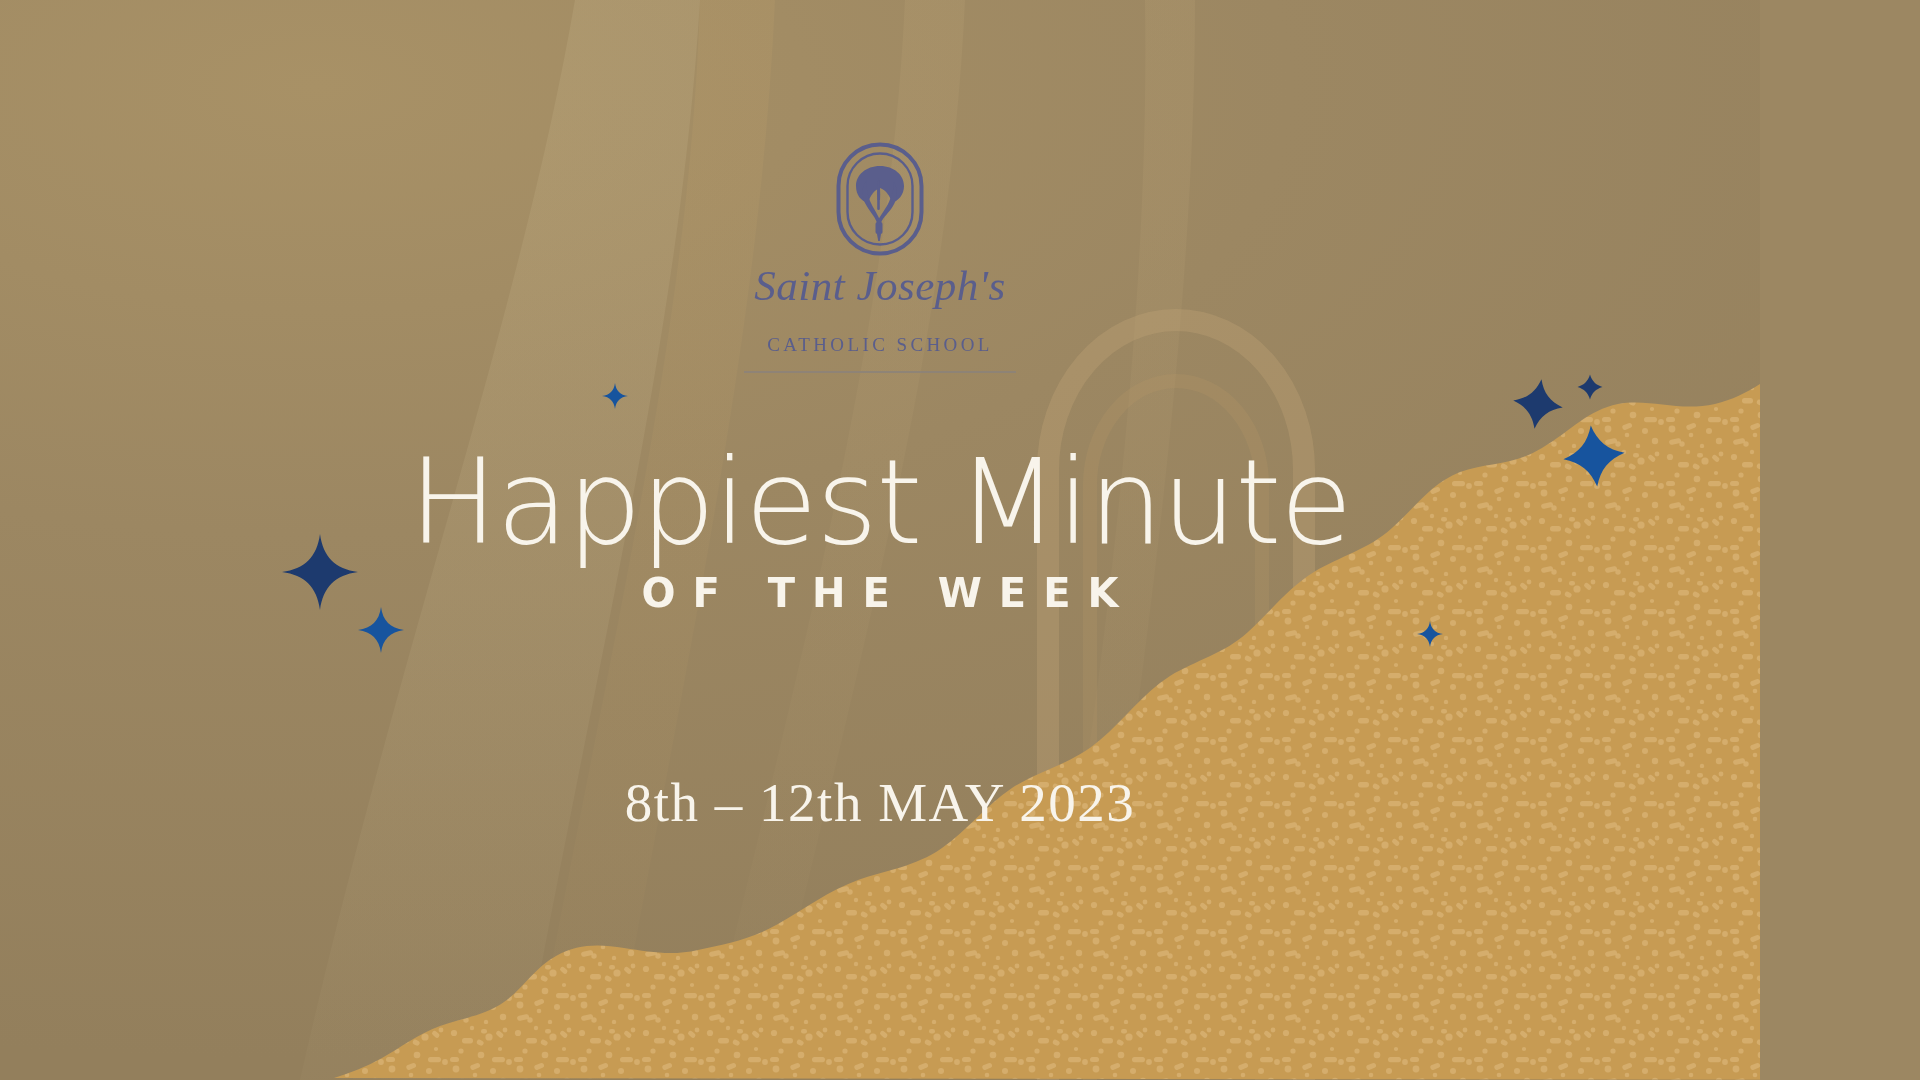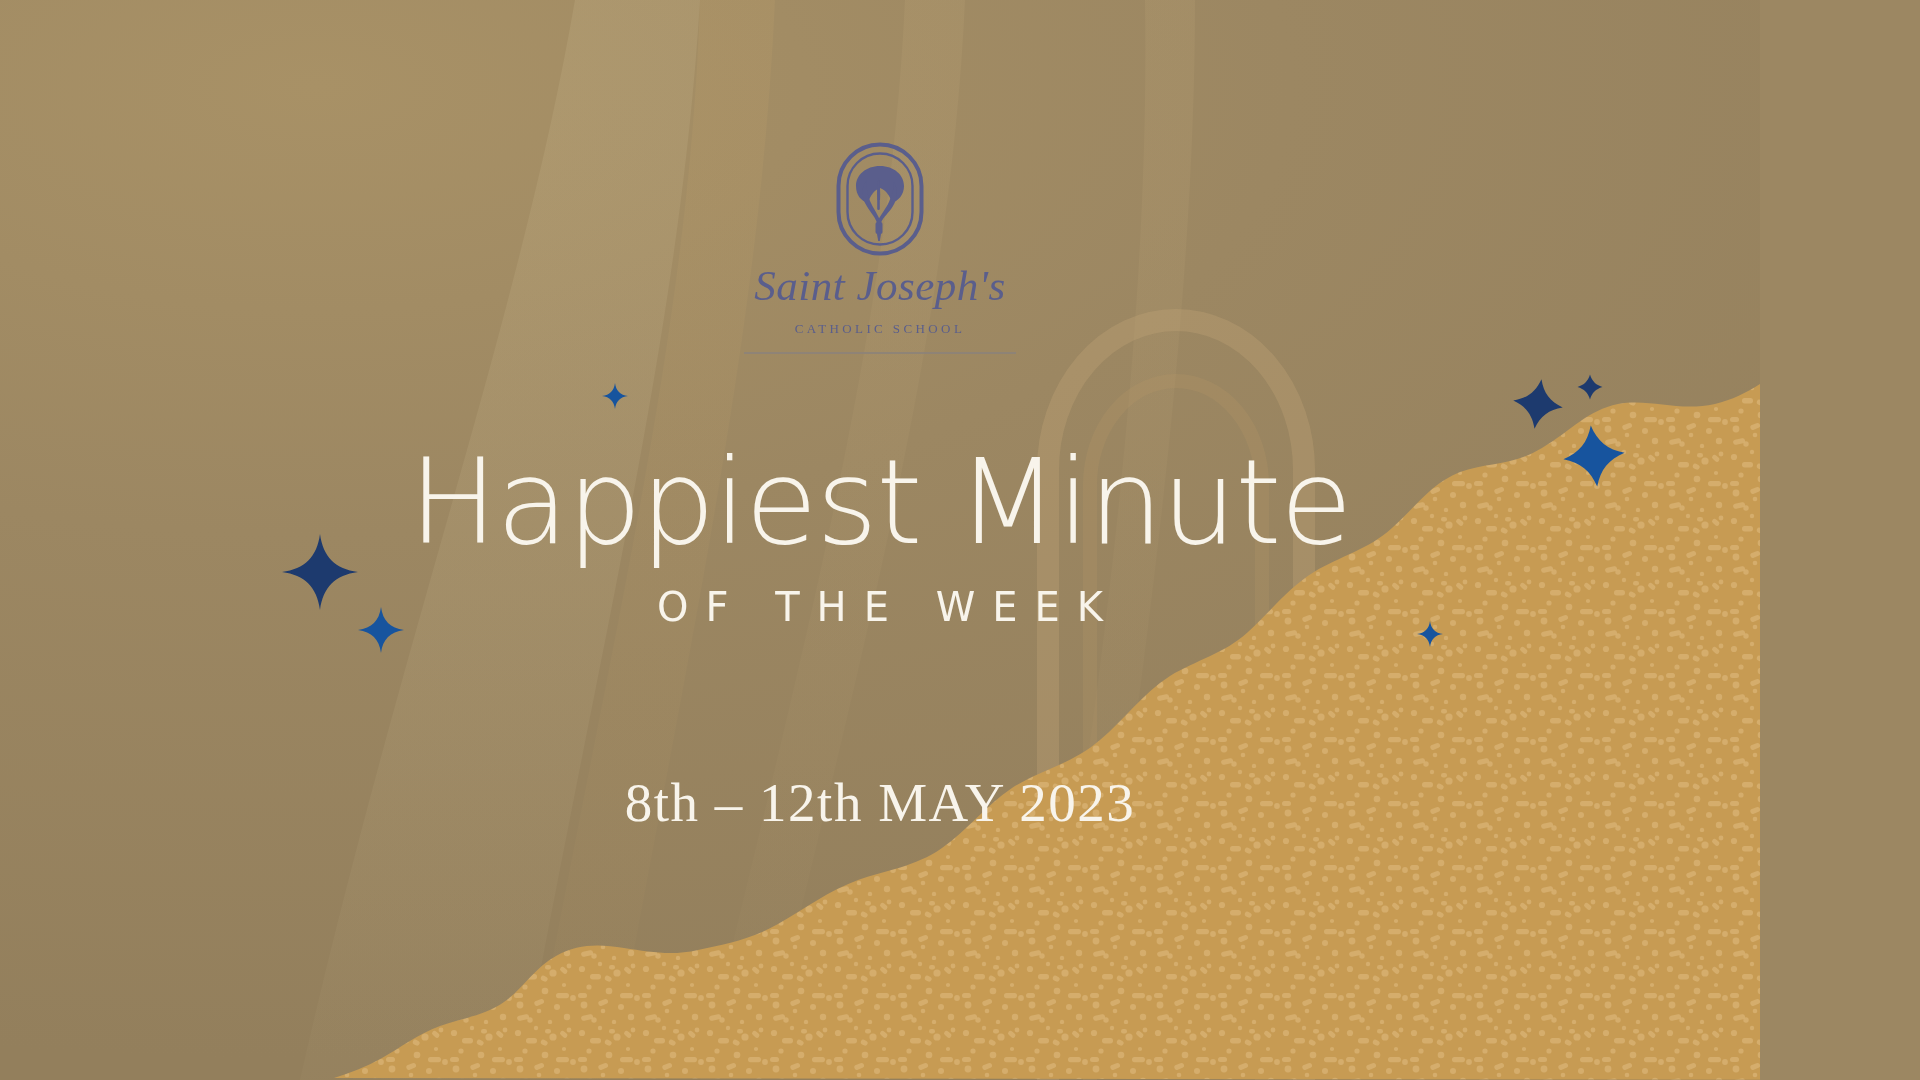--- a/index.html
+++ b/index.html
@@ -33,23 +33,23 @@
   .logo-name{
     margin-top:6px;
     font-family:"Liberation Serif", serif;
     font-style:italic;
     font-size:43px;
     letter-spacing:0.5px;
     color:#5A5E8C;
     line-height:1;
   }
   .logo-sub{
-    margin-top:15px;
+    margin-top:28px;
     font-family:"Liberation Serif", serif;
-    font-size:13px;
+    font-size:19px;
     letter-spacing:3.4px;
     color:#5A5E8C;
     line-height:1;
   }
   .logo-rule{
     margin-top:17px;
     width:272px;height:2px;
     background:#8C8379;
     opacity:.85;
   }
@@ -63,23 +63,23 @@
   .title-main{
     font-family:"DejaVu Sans", sans-serif;
     font-weight:300;
     font-size:118px;
     line-height:1.0;
     color:#F8F4EB;
     letter-spacing:-1.5px;
     white-space:nowrap;
   }
   .title-sub{
-    margin-top:26px;
+    margin-top:12px;
     font-family:"DejaVu Sans", sans-serif;
-    font-weight:400;
+    font-weight:700;
     font-size:40px;
     line-height:1;
     letter-spacing:17px;
     text-indent:17px;
     color:#F8F4EB;
     white-space:nowrap;
   }
   .title-date{
     position:absolute;left:0;right:0;top:775px;
     text-align:center;

